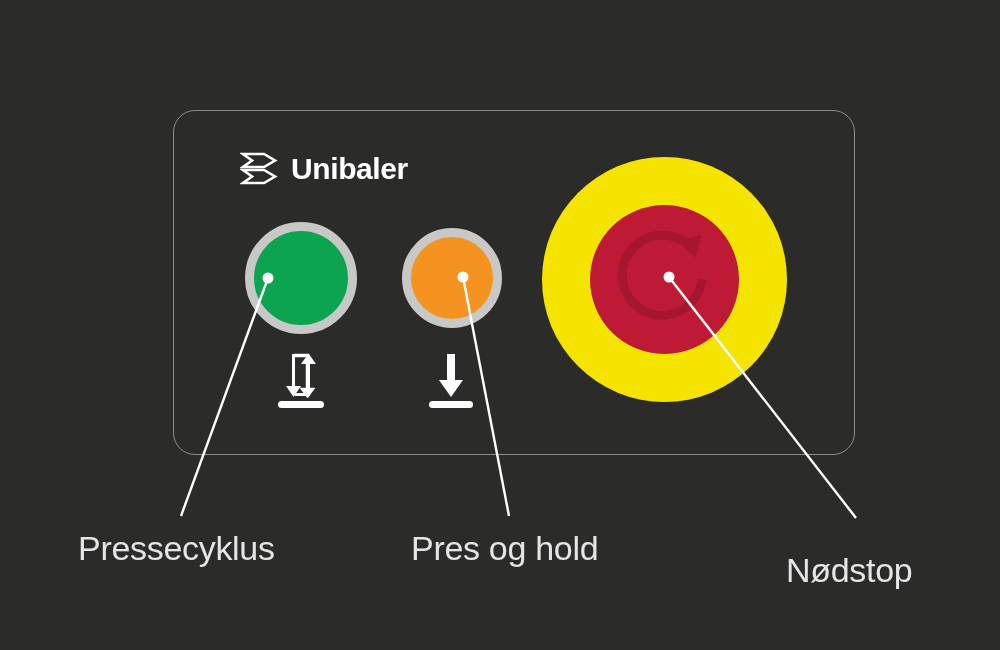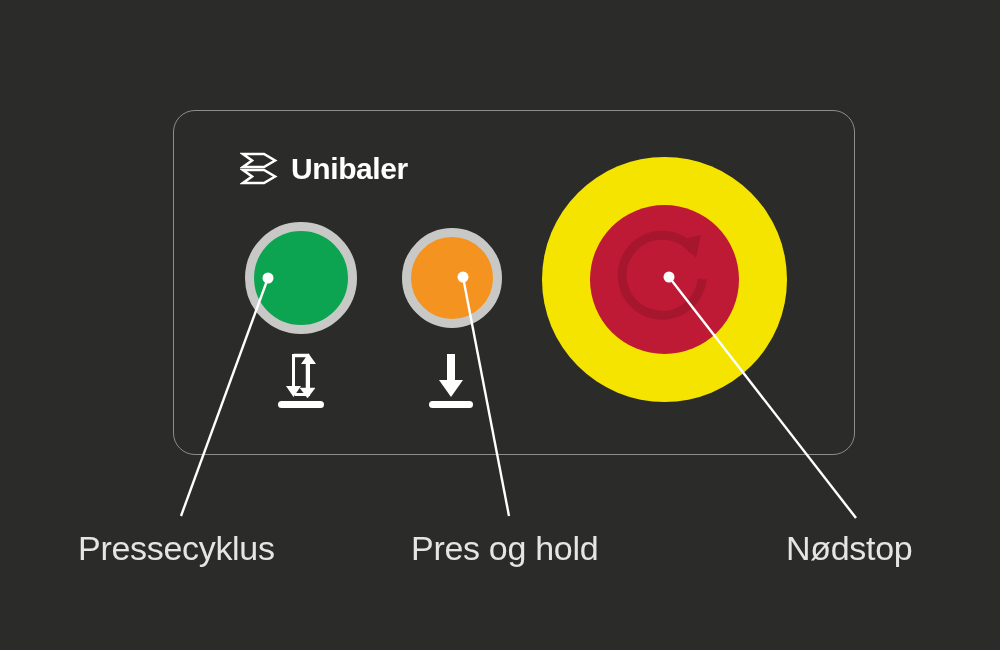--- a/index.html
+++ b/index.html
@@ -129,21 +129,21 @@
     position: absolute;
     color: #e5e5e5;
     font-size: 34px;
     font-weight: normal;
     letter-spacing: -0.3px;
     white-space: nowrap;
     line-height: 1;
   }
   #label-cycle { left: 78px;  top: 531px; }
   #label-press { left: 411px; top: 531px; }
-  #label-estop { left: 786px; top: 531px; }
+  #label-estop { left: 786px; top: 553px; }
 </style>
 </head>
 <body>
 
 <div id="stage">
 
   <div id="panel"></div>
 
   <div id="brand">
     <svg class="mark" viewBox="0 0 42 38">

